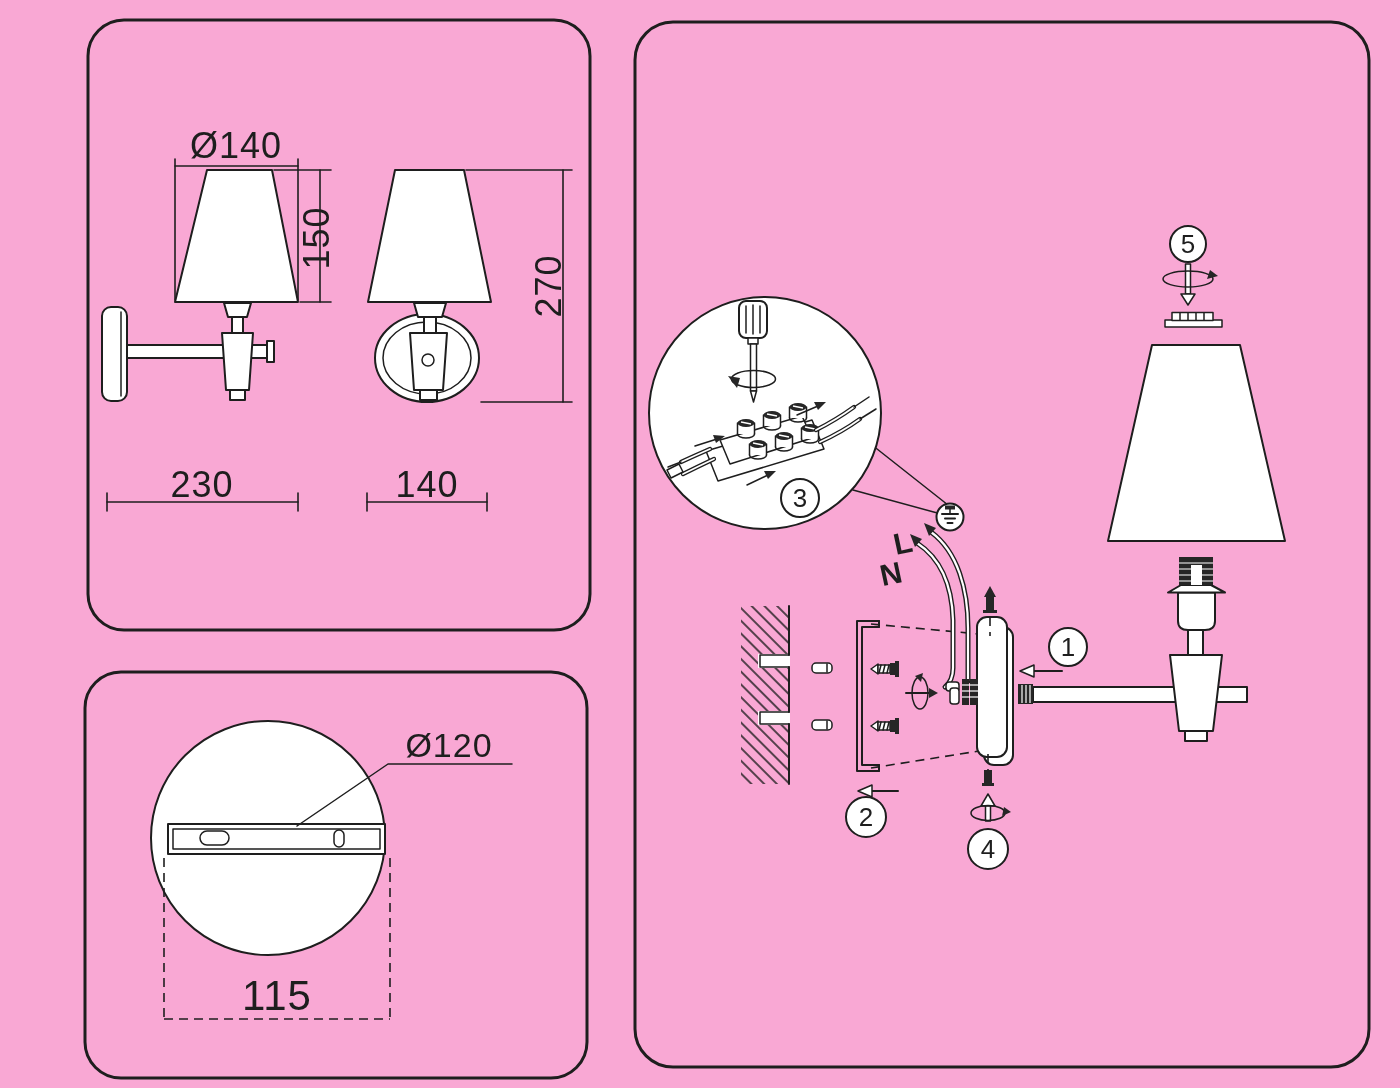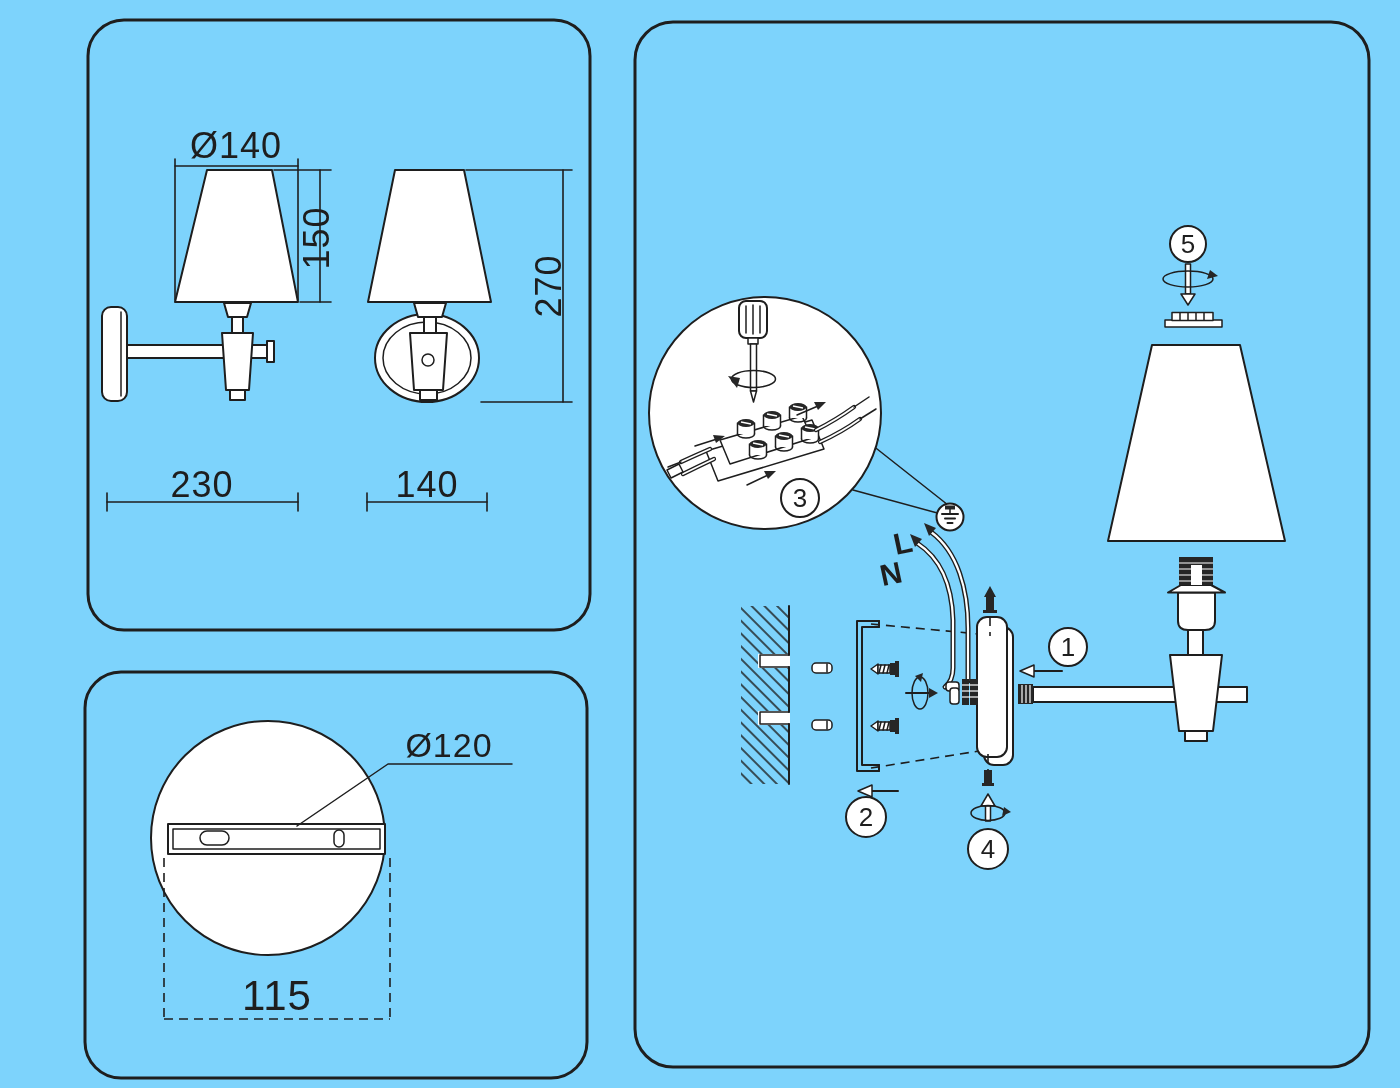--- a/index.html
+++ b/index.html
@@ -1,16 +1,16 @@
 <!DOCTYPE html>
 <html><head>
 <meta charset="utf-8">
 <style>
   html,body{margin:0;padding:0;background:#ffffff;}
-  .canvas{position:relative;width:1400px;height:1088px;background:#7dd3fc;overflow:hidden;}
+  .canvas{position:relative;width:1400px;height:1088px;background:#f9a8d4;overflow:hidden;}
   svg{display:block;}
   
   .s  {fill:none;stroke:#1e1e1e;stroke-width:2;stroke-linejoin:round;stroke-linecap:round;}
   .s3 {fill:none;stroke:#1e1e1e;stroke-width:3;stroke-linejoin:round;}
   .t  {fill:none;stroke:#1e1e1e;stroke-width:1.5;stroke-linejoin:round;stroke-linecap:round;}
   .wf {fill:#ffffff;stroke:#1e1e1e;stroke-width:2;stroke-linejoin:round;}
   .wt {fill:#ffffff;stroke:#1e1e1e;stroke-width:1.5;stroke-linejoin:round;}
   .dk {fill:#262626;stroke:none;}
   .dim{fill:none;stroke:#1e1e1e;stroke-width:1.6;stroke-linecap:round;}
   .dash{fill:none;stroke:#1e1e1e;stroke-width:1.6;stroke-dasharray:9 6;stroke-linecap:butt;}

